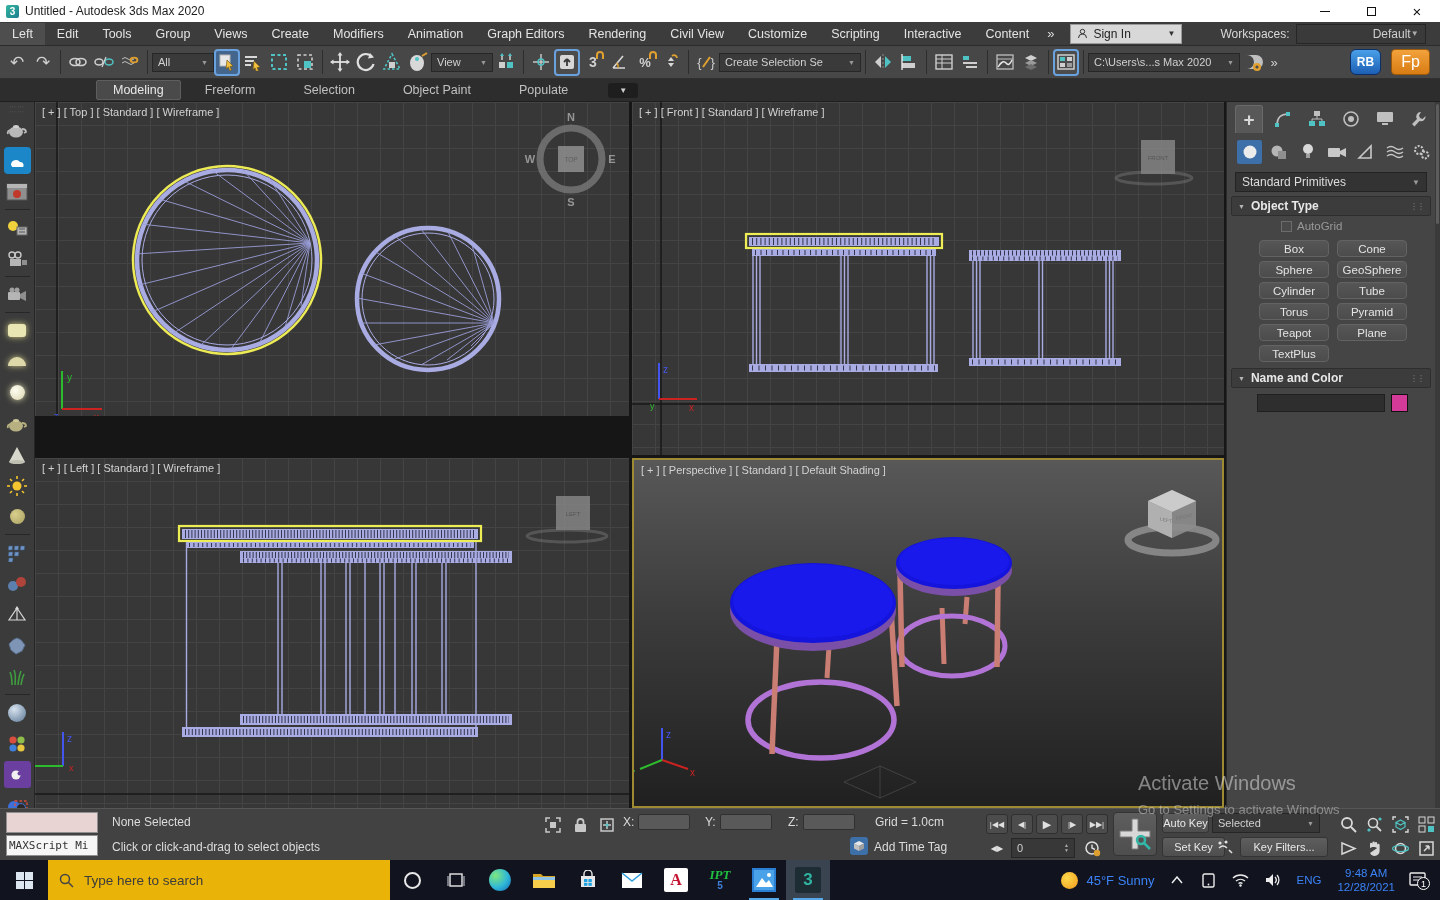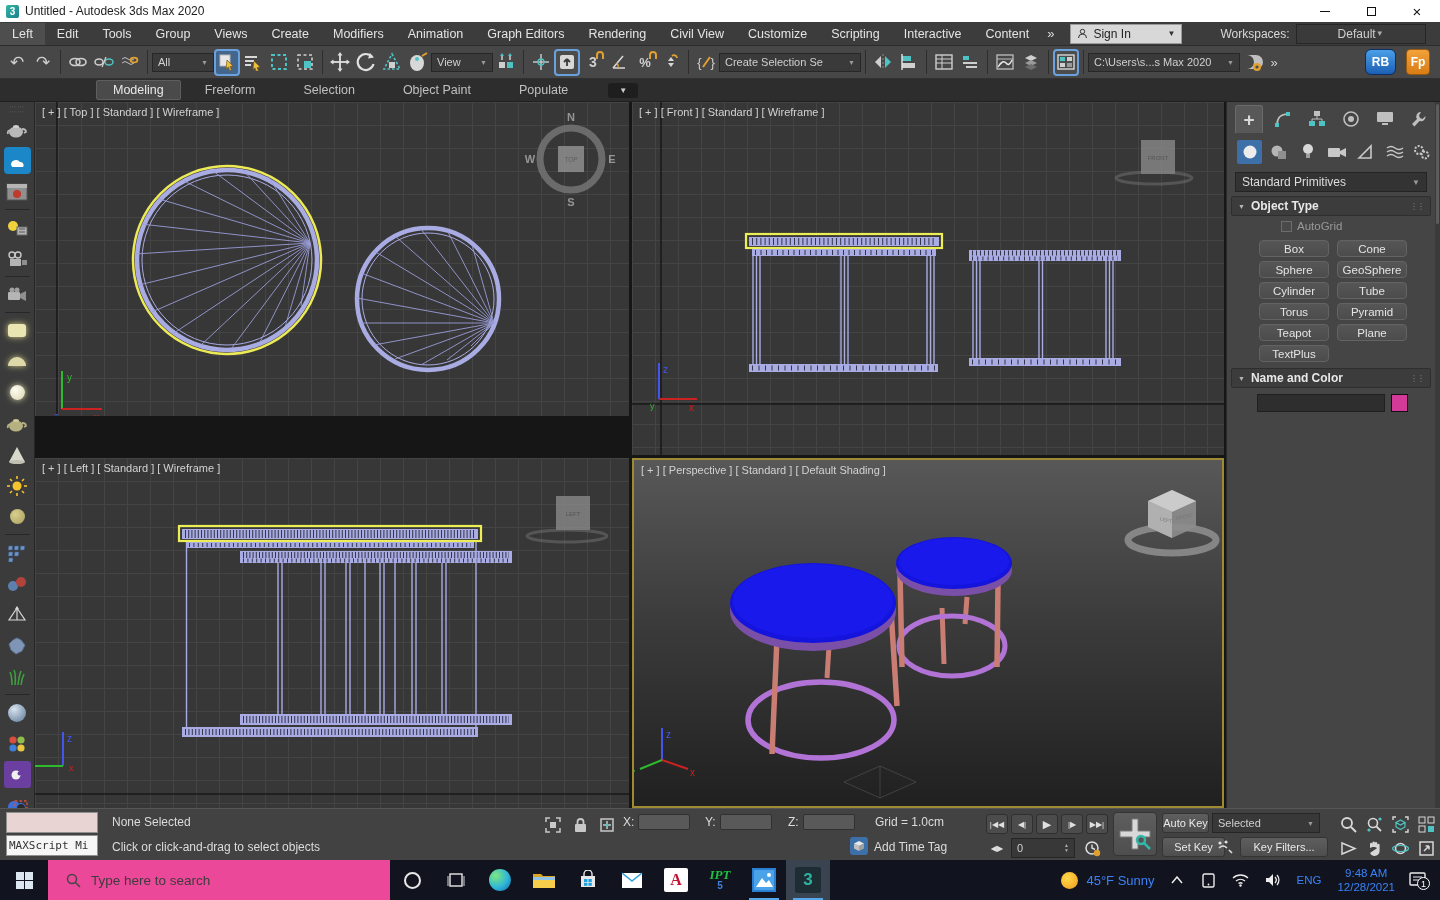--- a/index.html
+++ b/index.html
@@ -16,35 +16,35 @@
 
 #menubar{position:absolute;left:0;top:22px;width:1440px;height:24px;background:#3c3c3c;display:flex;align-items:center;border-bottom:1px solid #2c2c2c}
 .menu-item{padding:4px 12px;font-size:12.5px;color:#e4e4e4;white-space:nowrap}
 .menu-item.first{background:#4e4e4e}
 .menu-ovf{color:#ddd;font-size:13px;padding:0 6px}
 .signin{height:20px;background:#d8d8d8;border:1px solid #9a9a9a;display:flex;align-items:center;padding:0 6px;margin-left:10px;width:112px}
 .signin svg{margin-right:5px}
 .signin .t{font-size:12px;color:#222;flex:1}
 .signin .c{font-size:8px;color:#333}
 .wslabel{font-size:12px;color:#d8d8d8;margin-left:38px}
-.wsdd{width:130px;height:20px;background:#3a3a3a;border:1px solid #262626;display:flex;align-items:center;justify-content:center;padding:0 6px;margin-left:6px}
+.wsdd{width:130px;height:20px;background:#3a3a3a;border:1px solid #262626;display:flex;align-items:center;justify-content:flex-end;padding:0 6px;margin-left:6px}
 .wsdd .t{font-size:12px;color:#cfcfcf}
 .wsdd .c{font-size:8px;color:#aaa}
 
 #toolbar{position:absolute;left:0;top:46px;width:1440px;height:33px;background:#474747;display:flex;align-items:center;padding:0 4px;border-bottom:1px solid #303030}
 .tbi{width:26px;height:27px;display:flex;align-items:center;justify-content:center;color:#cfcfcf;flex:0 0 auto;position:relative}
 .tbi.glyph{font-size:17px}
 .tbsep{width:1px;height:24px;background:#2d2d2d;margin:0 4px;flex:0 0 auto}
 .tbdd{height:19px;background:#3a3a3a;border:1px solid #272727;display:flex;align-items:center;justify-content:space-between;padding:0 5px;flex:0 0 auto}
 .tbdd .t{font-size:11px;color:#d0d0d0;overflow:hidden;white-space:nowrap}
 .tbdd .c{font-size:7px;color:#999;margin-left:4px}
 .tbi.activeblue{border:2px solid #6aa2e0;border-radius:4px;background:#44658c}
 .tbi.activeframe{border:2px solid #6aa2e0;border-radius:4px;background:#4c4c4c}
 .rbbtn{width:31px;height:26px;border-radius:6px;background:linear-gradient(180deg,#4aa0e8,#1c5fb4);border:1px solid #0c2d66;color:#fff;font-weight:bold;font-size:12px;display:flex;align-items:center;justify-content:center;flex:0 0 auto}
-.fpbtn{width:24px;height:26px;border-radius:4px;background:linear-gradient(180deg,#f2a23c,#d97c14);border:1px solid #9a5a0a;color:#fff;font-weight:bold;font-size:12px;display:flex;align-items:center;justify-content:center;flex:0 0 auto}
+.fpbtn{width:39px;height:26px;border-radius:4px;background:linear-gradient(180deg,#f2a23c,#d97c14);border:1px solid #9a5a0a;color:#fff;font-weight:normal;font-size:16px;display:flex;align-items:center;justify-content:center;flex:0 0 auto}
 
 #ribbon{position:absolute;left:0;top:79px;width:1440px;height:23px;background:#2d2d2d;display:flex;align-items:center;border-bottom:1px solid #1f1f1f}
 .rtab{font-size:12.5px;color:#c0c0c0;padding:2px 24px}
 .rtab.active{background:#4a4a4a;border:1px solid #5e5e5e;border-radius:2px;color:#e8e8e8;margin-left:96px;padding:2px 16px}
 .rcaret{width:30px;height:15px;background:#1e1e1e;border-radius:3px;display:flex;align-items:center;justify-content:center;color:#cfcfcf;font-size:8px;margin-left:16px}
 
 #leftstrip{position:absolute;left:0;top:102px;width:35px;height:706px;background:#3b3b3b;border-right:1px solid #262626;display:flex;flex-direction:column;align-items:center;padding-top:2px}
 .lsi{width:27px;height:27px;display:flex;align-items:center;justify-content:center;flex:0 0 auto;margin:2px 0}
 .lsep{width:25px;height:1px;background:#272727;margin:2px 0;flex:0 0 auto}
 .grip{color:#6a6a6a;font-size:7px;letter-spacing:1px;line-height:5px;text-align:center}
@@ -85,21 +85,21 @@
 .sbbtn{position:absolute;height:20px;background:linear-gradient(180deg,#5e5e5e,#4e4e4e);border:1px solid #343434;border-radius:3px;color:#e8e8e8;font-size:11px;display:flex;align-items:center;justify-content:center}
 .sbdd{position:absolute;height:20px;background:#383838;border:1px solid #262626;display:flex;align-items:center;justify-content:space-between;padding:0 5px}
 .sbdd .t{font-size:11px;color:#d0d0d0}
 .sbdd .c{font-size:7px;color:#999}
 .navi{position:absolute;width:24px;height:22px;display:flex;align-items:center;justify-content:center}
 
 #taskbar{position:absolute;left:0;top:860px;width:1440px;height:40px;background:#11141f;display:flex;align-items:center}
 .tk{width:44px;height:40px;display:flex;align-items:center;justify-content:center;position:relative;flex:0 0 auto}
 .tk.active{background:#3a4350}
 .tk .uline{position:absolute;bottom:0;left:7px;width:30px;height:2px;background:#56a8e8}
-#searchbox{width:342px;height:40px;background:#ec4899;display:flex;align-items:center;padding:0 18px;flex:0 0 auto}
+#searchbox{width:342px;height:40px;background:#eab308;display:flex;align-items:center;padding:0 11px;flex:0 0 auto}
 #searchbox .t{font-size:13.5px;color:#3c3c3c;margin-left:10px}
 .trayico{display:flex;align-items:center;justify-content:center;flex:0 0 auto}
 .traytxt{font-size:12px;color:#3b82f6;white-space:nowrap}
 .clockblk{display:flex;flex-direction:column;align-items:center;justify-content:center;line-height:14px;margin:0 8px}
 .badge{position:absolute;right:-4px;bottom:-2px;width:13px;height:13px;border-radius:50%;background:#11141f;border:1px solid #fff;color:#fff;font-size:9px;display:flex;align-items:center;justify-content:center}
 
 #watermark{position:absolute;left:1138px;top:772px;z-index:60;pointer-events:none}
 #watermark .l1{font-size:20px;color:rgba(240,240,240,.48)}
 #watermark .l2{font-size:13px;color:rgba(240,240,240,.42);margin-top:7px}
 </style>
@@ -1114,14 +1114,18 @@
     <div class="trayico" style="margin:0 14px 0 6px;position:relative">
       <svg width="17" height="16" viewBox="0 0 17 16">
           <rect x="1" y="1" width="15" height="12" rx="1" fill="none" stroke="#ececec" stroke-width="1.4"></rect>
           <line x1="4" y1="5" x2="13" y2="5" stroke="#ececec"></line>
           <line x1="4" y1="8" x2="13" y2="8" stroke="#ececec"></line>
         </svg>
       <span class="badge">1</span>
     </div>
   </div>
 
+  <div id="watermark">
+    <div class="l1">Activate Windows</div>
+    <div class="l2">Go to Settings to activate Windows</div>
+  </div>
 
 </div>
 
 </body></html>

